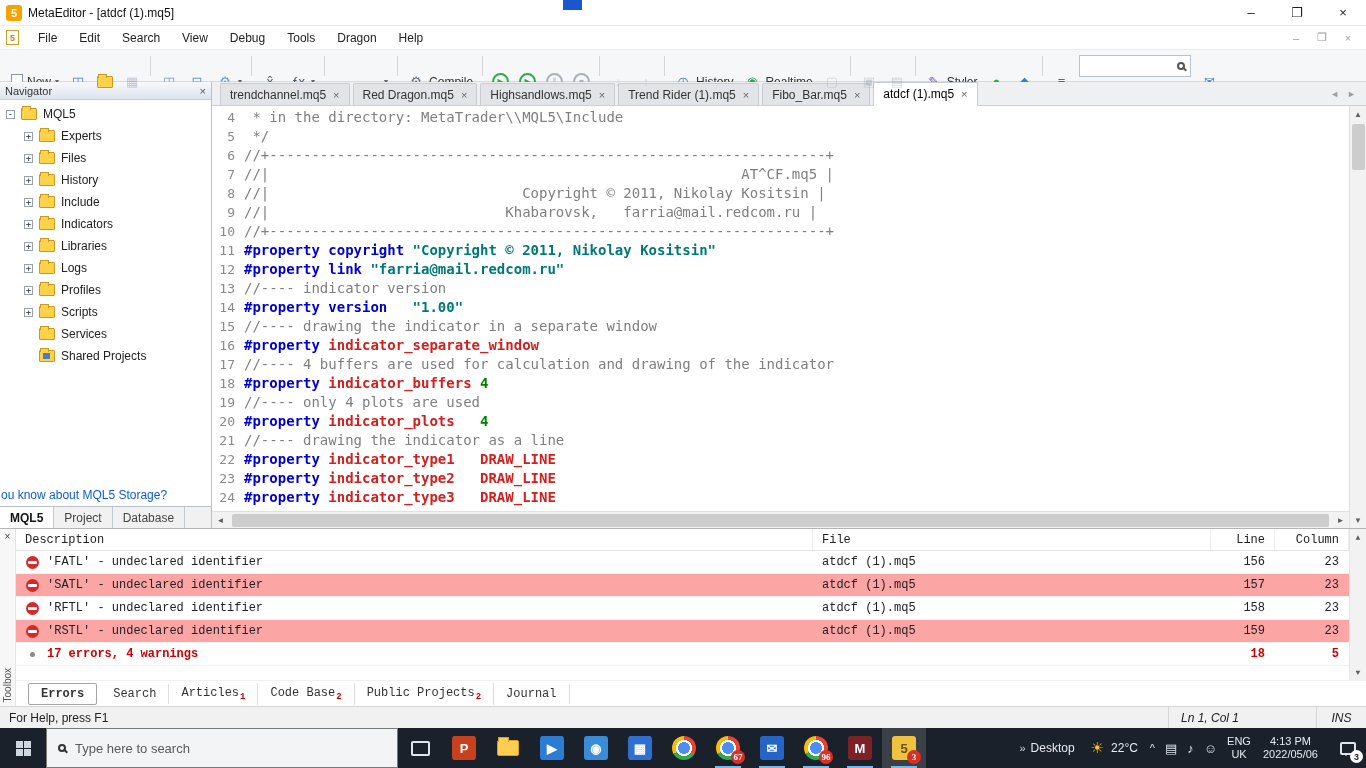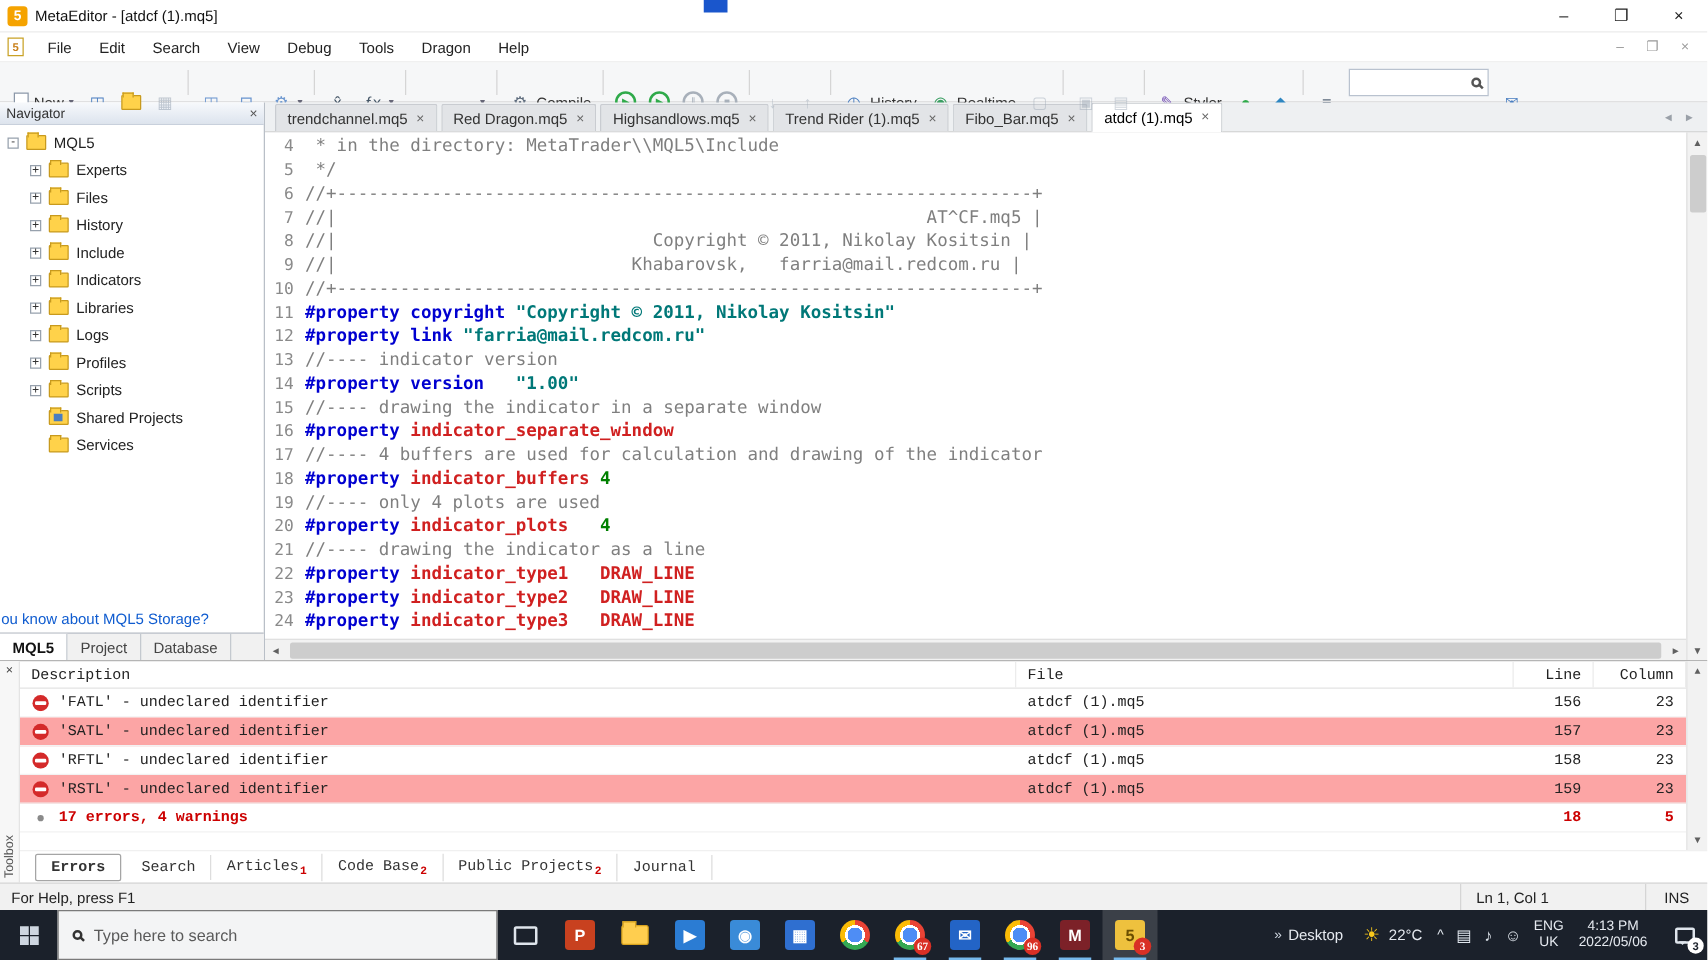--- a/index.html
+++ b/index.html
@@ -132,21 +132,21 @@
     display:flex;flex-direction:column;align-items:center;}
   .tb-tabs{height:26px;flex:none;display:flex;align-items:center;padding-left:12px;border-top:1px solid #f0f0f0;}
   .tbx-tab{padding:3px 12px;color:#333;border-right:1px solid #ddd;display:flex;align-items:flex-start;gap:1px;}
   .tbx-tab.active{border:1px solid #a5a5a5;background:#fff;font-weight:bold;border-radius:2px;margin-right:4px;}
   .badge-sub{color:#cc0000;font-size:9px;margin-top:6px;font-weight:bold;}
 
   
   .statusbar{height:22px;flex:none;background:#f1f1f1;border-top:1px solid #d5d5d5;
     display:flex;align-items:stretch;font-size:12px;color:#222;}
   .sb-help{display:flex;align-items:center;padding-left:9px;}
-  .sb-right{margin-left:auto;display:flex;align-items:stretch;}
+  .sb-right{margin-left:auto;display:flex;align-items:stretch;font-style:italic;}
   .sb-cell{border-left:1px solid #d5d5d5;display:flex;align-items:center;padding:0 12px;}
   .sb-cursor{width:148px;}
   .sb-ins{width:50px;justify-content:center;}
 
   
   .taskbar{height:40px;flex:none;background:#1b212b;display:flex;align-items:center;color:#e6eaf0;}
   .tk-start{width:46px;height:100%;display:flex;align-items:center;justify-content:center;flex:none;}
   .win-logo{display:grid;grid-template-columns:7px 7px;grid-template-rows:7px 7px;gap:1px;}
   .win-logo div{background:#ced6e0;}
   .task-search{width:352px;height:40px;background:#f3f4f5;border:1px solid #7a7a7a;display:flex;
@@ -386,27 +386,27 @@
               <span class="folder"></span>
               <span class="tree-label">Profiles</span>
             </div>
             <div class="tree-row child">
               <span class="expand-box">+</span>
               <span class="folder"></span>
               <span class="tree-label">Scripts</span>
             </div>
             <div class="tree-row child">
               <span class="expand-spacer"></span>
+              <span class="folder"></span>
+              <span class="tree-label">Services</span>
+            </div>
+            <div class="tree-row child">
+              <span class="expand-spacer"></span>
               <span class="folder shared"></span>
               <span class="tree-label">Shared Projects</span>
-            </div>
-            <div class="tree-row child">
-              <span class="expand-spacer"></span>
-              <span class="folder"></span>
-              <span class="tree-label">Services</span>
             </div>
           </div>
         <div class="storage-link">ou know about MQL5 Storage?</div>
         <div class="nav-tabs">
             <div class="nav-tab active">MQL5</div>
             <div class="nav-tab">Project</div>
             <div class="nav-tab">Database</div>
           </div>
       </div>
 

